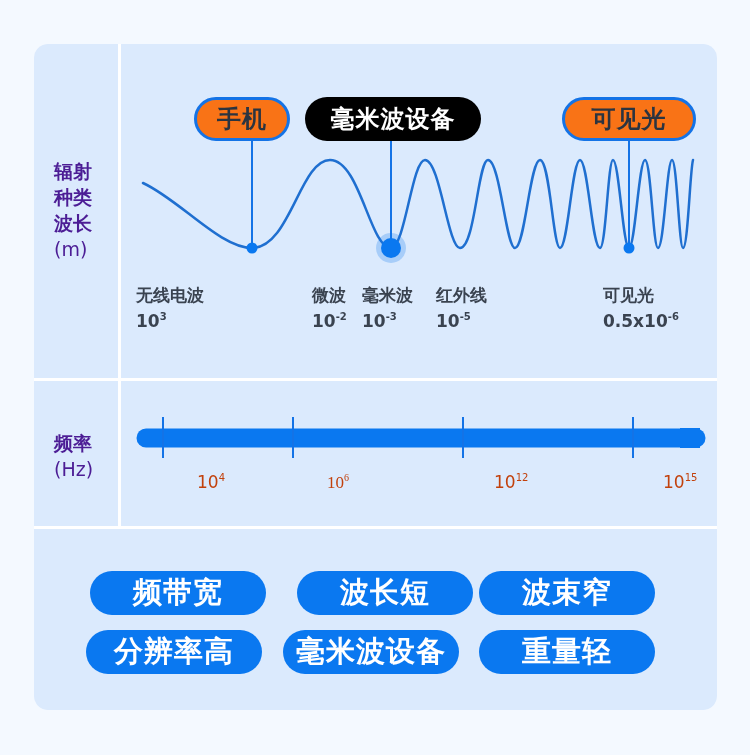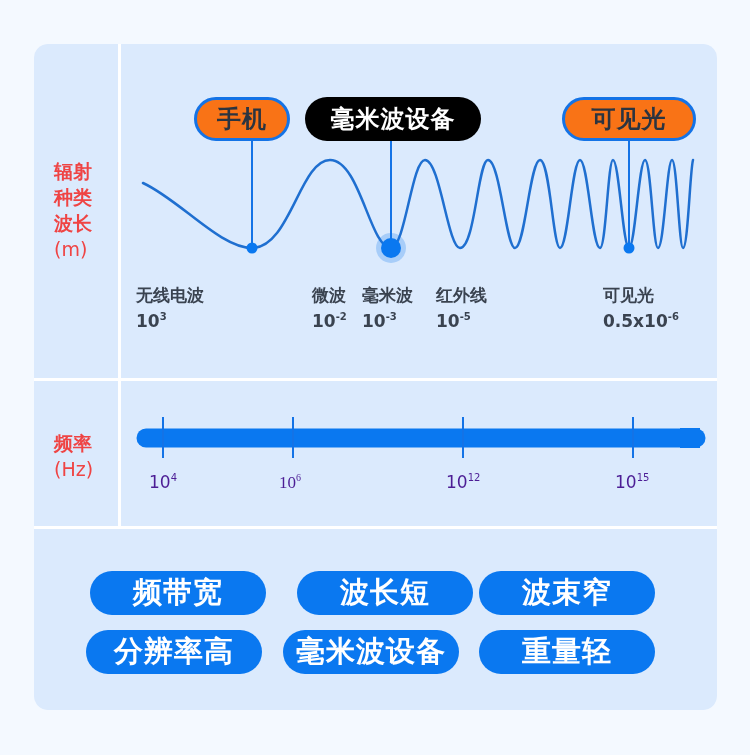--- a/index.html
+++ b/index.html
@@ -1,29 +1,29 @@
 <!DOCTYPE html>
 <html><head>
 <meta charset="utf-8">
 <style>
   * { box-sizing: border-box; margin: 0; padding: 0; }
   html, body { width: 750px; height: 755px; background: #f4f9ff; overflow: hidden; }
   body { font-family: "DejaVu Sans", "Liberation Sans", sans-serif; position: relative; }
   .card { position: absolute; left: 34px; top: 44px; width: 683px; height: 666px; border-radius: 14px; overflow: hidden; background: #fff; }
   .cell { position: absolute; background: #dbeafd; }
-  .row-label { position: absolute; color: #ef4444; font-size: 19px; line-height: 26px; }
+  .row-label { position: absolute; color: #4c1d95; font-size: 19px; line-height: 26px; }
   .row-label b { font-weight: bold; display: block; }
   .row-label span { display: block; font-weight: normal; }
   .callout { position: absolute; height: 44px; border-radius: 22px; font-size: 24px; font-weight: bold; display: flex; align-items: center; justify-content: center; letter-spacing: 1px; }
   .callout.outline { background: #f97316; border: 3px solid #1473e6; color: #2b3440; }
   .callout.filled { background: #000000; color: #ffffff; }
   .wl-label { position: absolute; color: #3a4350; font-size: 17px; line-height: 22px; font-weight: bold; }
   .wl-label .name, .wl-label .val { display: block; white-space: nowrap; }
   sup { font-size: 10px; vertical-align: 7px; }
-  .tick-label { position: absolute; color: #4c1d95; font-size: 17px; white-space: nowrap; }
+  .tick-label { position: absolute; color: #c2410c; font-size: 17px; white-space: nowrap; margin-left: 48px; }
   .pill { position: absolute; height: 44px; width: 176px; border-radius: 22px; background: #0a78f0; color: #fff; font-size: 29px; font-weight: bold; display: flex; align-items: center; justify-content: center; letter-spacing: 1px; }
   svg { position: absolute; left: 0; top: 0; }
 </style>
 </head>
 <body>
 
 <div class="card">
 
   <div class="cell" style="left:0;top:0;width:84px;height:334px;"></div>
   <div class="cell" style="left:87px;top:0;width:596px;height:334px;"></div>

